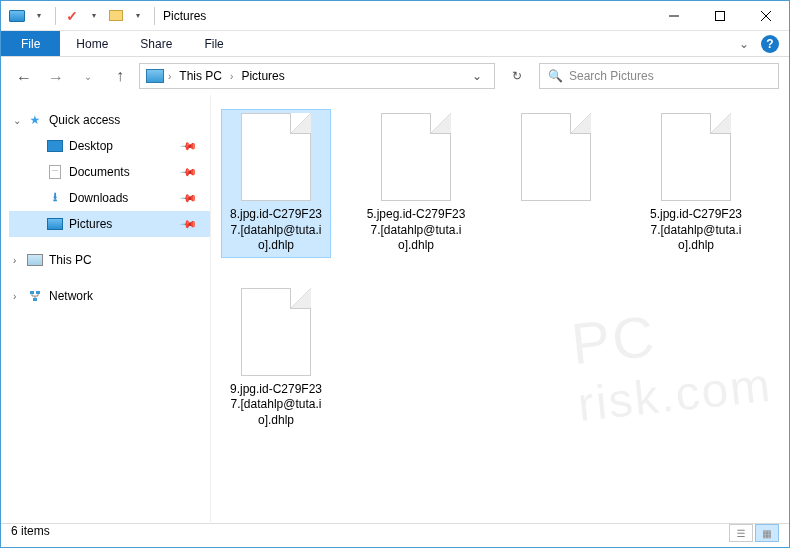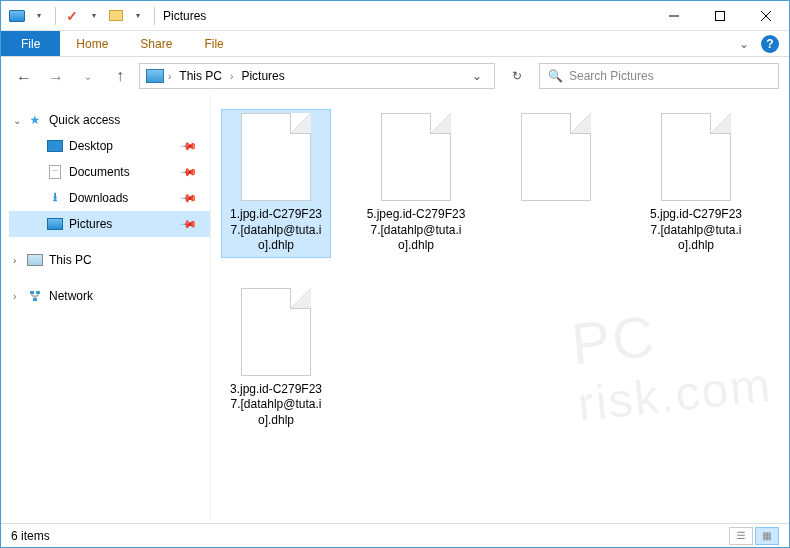--- a/index.html
+++ b/index.html
@@ -13,21 +13,21 @@
 .check-glyph { color: #e74c3c; font-size: 14px; font-weight: bold; }
 .down-glyph { font-size: 8px; color: #555; }
 .sep { width: 1px; height: 18px; background: #ccc; margin: 0 4px; }
 .title-text { padding-left: 4px; }
 .win-controls { margin-left: auto; display: flex; }
 .win-btn { width: 46px; height: 30px; display: flex; align-items: center; justify-content: center; font-size: 11px; }
 
 
 .ribbon { height: 26px; display: flex; align-items: stretch; border-bottom: 1px solid #ddd; }
 .file-tab { background: #1979ca; color: #fff; padding: 8px 20px; display: flex; align-items: center; }
-.tab { padding: 0 16px; display: flex; align-items: center; color: #a16207; }
+.tab { padding: 0 16px; display: flex; align-items: center; color: #0f172a; }
 .ribbon-right { margin-left: auto; display: flex; align-items: center; padding-right: 10px; gap: 12px; color: #666; }
 .help-circle { width: 18px; height: 18px; border-radius: 50%; background: #1979ca; color: #fff; display: flex; align-items: center; justify-content: center; font-size: 12px; font-weight: bold; }
 
 
 .navbar { height: 38px; display: flex; align-items: center; padding: 4px 10px; gap: 6px; }
 .nav-arrow { width: 26px; height: 26px; display: flex; align-items: center; justify-content: center; color: #888; font-size: 16px; }
 .nav-arrow.en { color: #555; }
 .breadcrumb-box { flex: 1; height: 26px; border: 1px solid #ccc; display: flex; align-items: center; padding: 0 6px; gap: 4px; }
 .bc-icon { width: 18px; height: 14px; background: linear-gradient(#7cc5f0, #3a9bd8); border: 1px solid #2a7cb0; }
 .bc-sep { color: #777; font-size: 10px; }
@@ -62,21 +62,21 @@
 .file-item.sel { background: #cce8ff; border: 1px solid #99d1ff; padding: 3px; }
 .file-icon { width: 70px; height: 88px; background: #fff; border: 1px solid #ccc; position: relative; margin-bottom: 6px; }
 .file-icon::before { content: ""; position: absolute; right: -1px; top: -1px; width: 20px; height: 20px; background: linear-gradient(135deg, #fff 0 48%, #ddd 50%, #eee 52% 100%); border-left: 1px solid #ccc; border-bottom: 1px solid #ccc; }
 .file-name { font-size: 12px; line-height: 1.3; word-break: break-all; max-height: 48px; overflow: hidden; }
 
 
 .watermark { position: absolute; right: 20px; bottom: 100px; font-size: 48px; color: rgba(0,0,0,0.06); transform: rotate(-6deg); letter-spacing: 2px; font-weight: 300; pointer-events: none; }
 .watermark .big { font-size: 58px; display: block; }
 
 
-.statusbar { position: absolute; left: 0; right: 0; bottom: 0; height: 24px; border-top: 1px solid #ddd; display: flex; align-items: center; padding: 0 10px; font-size: 12px; background: #fff; }
+.statusbar { position: absolute; left: 0; right: 0; bottom: 0; height: 24px; border-top: 1px solid #ddd; display: flex; padding: 0 10px; font-size: 12px; background: #fff; }
 .view-modes { margin-left: auto; display: flex; gap: 2px; }
 .vm { width: 24px; height: 18px; border: 1px solid #ccc; display: flex; align-items: center; justify-content: center; font-size: 10px; color: #888; }
 .vm.active { background: #cce8ff; border-color: #8cc4ef; }
 </style>
 </head>
 <body>
 
 <div class="titlebar">
   <div class="titlebar-icons">
     <div class="ti-icon">
@@ -207,36 +207,36 @@
           </svg>
         </span>
       <span>Network</span>
     </div>
   </div>
 
   <div class="content">
     <div class="file-grid" id="file-grid">
         <div class="file-item sel">
           <div class="file-icon"></div>
-          <div class="file-name">1.jpg.id-C279F237.[datahlp@tuta.io].dhlp</div>
+          <div class="file-name">8.jpg.id-C279F237.[datahlp@tuta.io].dhlp</div>
         </div>
         <div class="file-item">
           <div class="file-icon"></div>
           <div class="file-name">5.jpeg.id-C279F237.[datahlp@tuta.io].dhlp</div>
         </div>
         <div class="file-item">
           <div class="file-icon"></div>
         </div>
         <div class="file-item">
           <div class="file-icon"></div>
           <div class="file-name">5.jpg.id-C279F237.[datahlp@tuta.io].dhlp</div>
         </div>
         <div class="file-item">
           <div class="file-icon"></div>
-          <div class="file-name">3.jpg.id-C279F237.[datahlp@tuta.io].dhlp</div>
+          <div class="file-name">9.jpg.id-C279F237.[datahlp@tuta.io].dhlp</div>
         </div>
       </div>
     <div class="watermark">
       <span class="big">PC</span>
       <span>risk.com</span>
     </div>
   </div>
 </div>
 
 <div class="statusbar">

